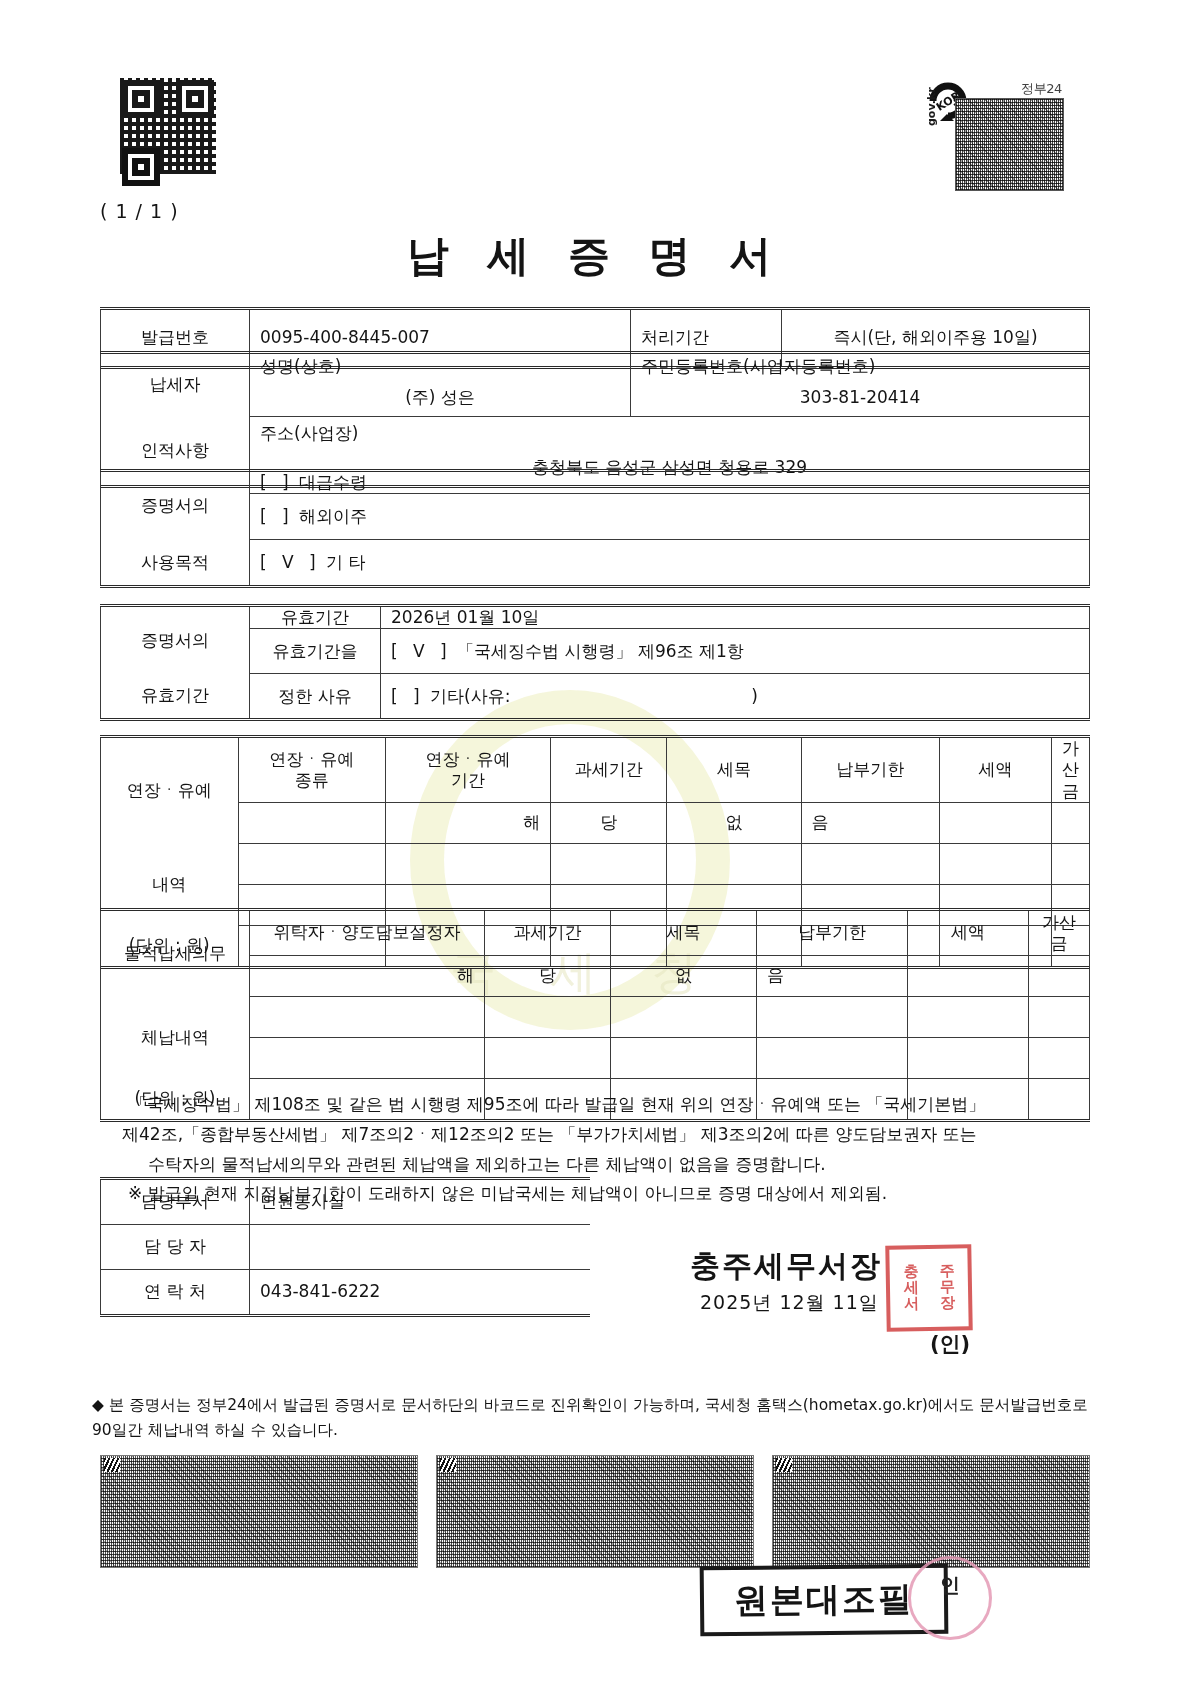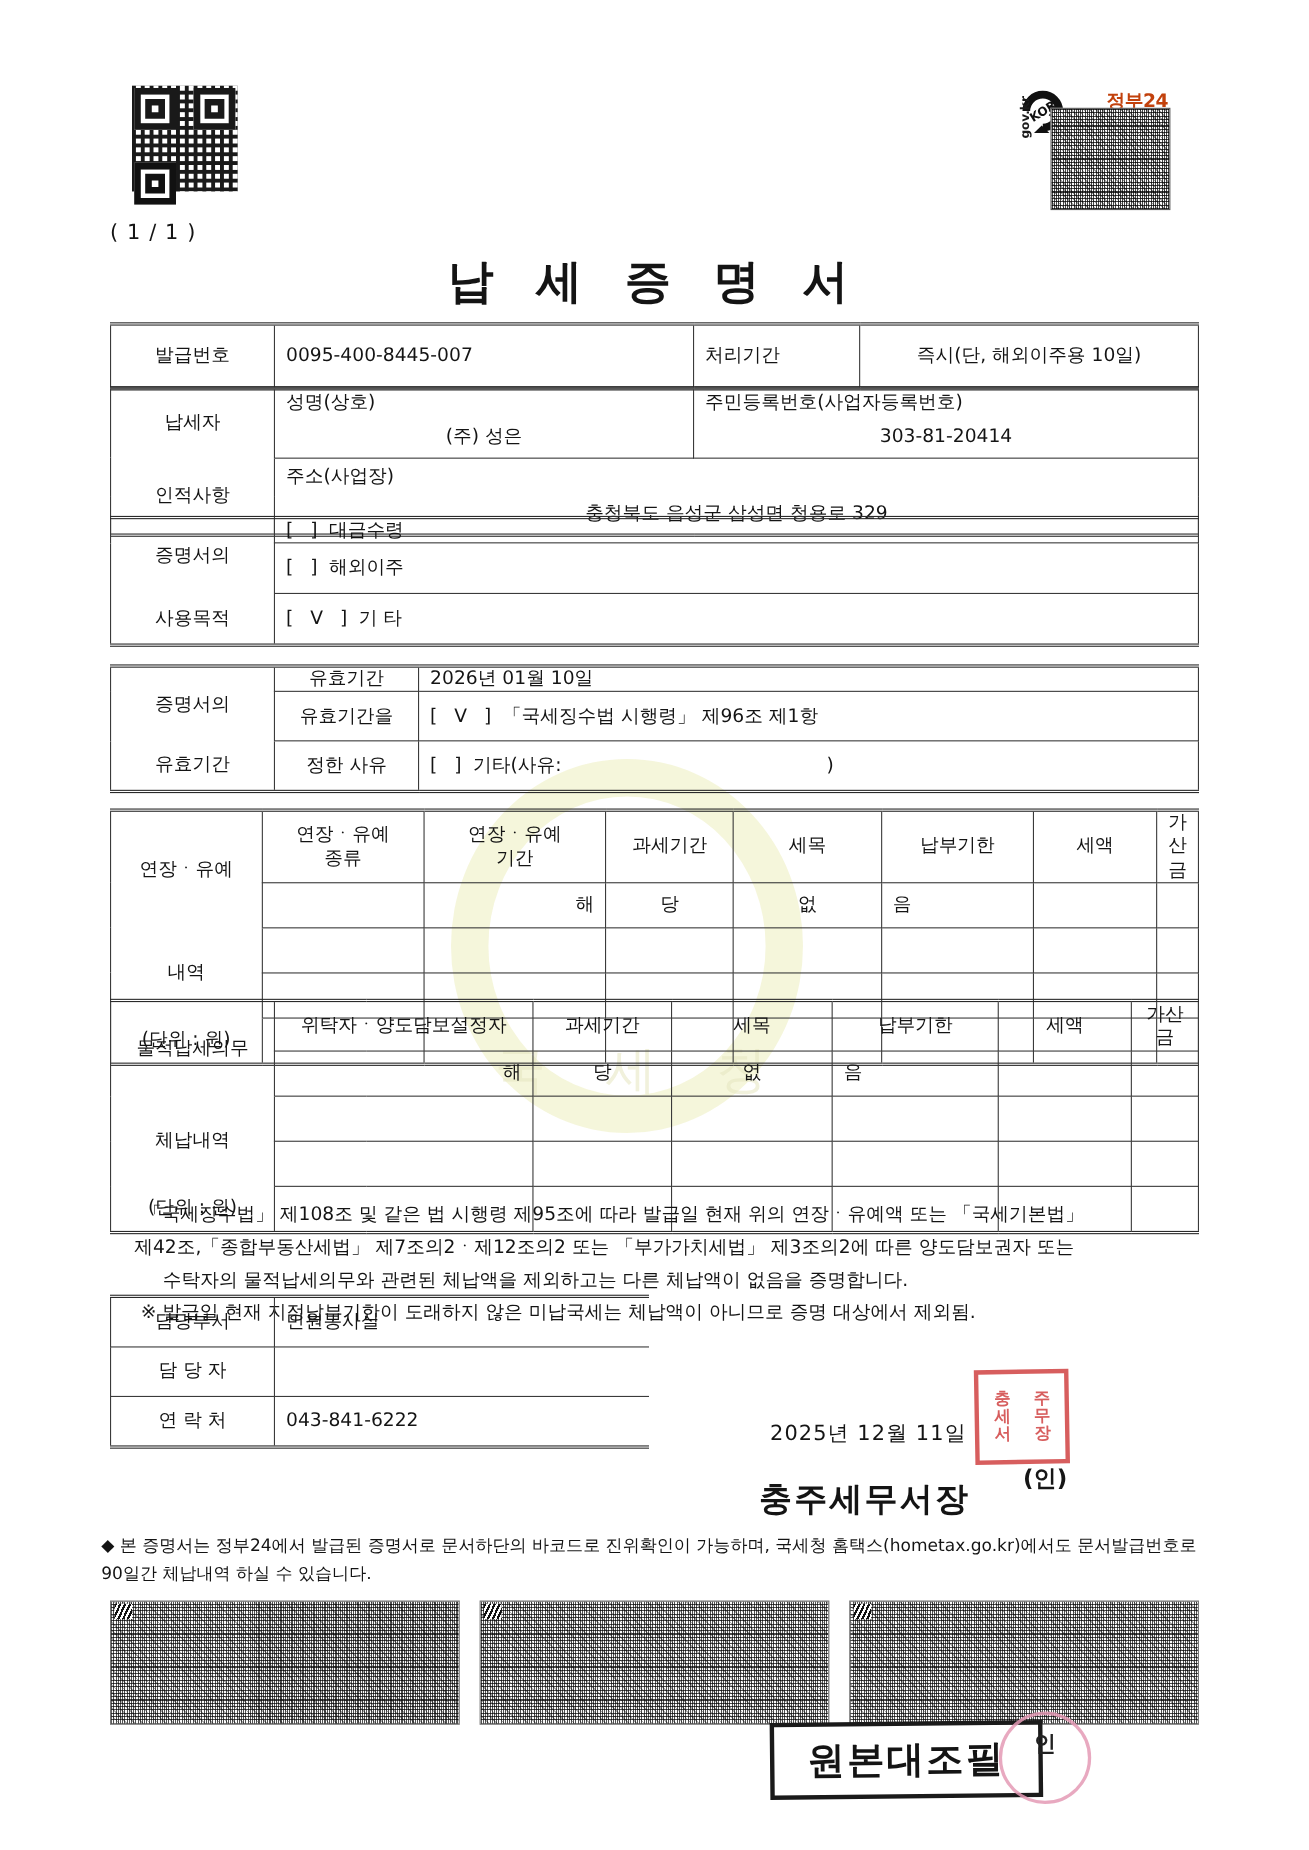--- a/index.html
+++ b/index.html
@@ -62,24 +62,23 @@
     height: 115px;
   }
   .gov-mark {
     position: absolute;
     left: 0; top: 6px;
     width: 42px; height: 42px;
   }
   .gov-label {
     position: absolute;
     right: 0; top: 6px;
-    font-size: 17px;
+    font-size: 13px;
     letter-spacing: -.4px;
-    color: #c2410c;
-    font-weight: bold;
+    color: #404040;
   }
   .gov-side {
     position: absolute;
     left: -2px; top: 52px;
     font-size: 11px;
     font-weight: bold;
     color: #1a1a1a;
     transform: rotate(-90deg);
     transform-origin: left top;
     white-space: nowrap;
@@ -135,21 +134,21 @@
   .botline {
     border-bottom: 3px double #2a2a2a !important;
   }
   .noside-r { border-right: none !important; }
   .c { text-align: center; }
   .r { text-align: right; }
   .l { text-align: left; }
   .lbl { text-align: center; }
 
   
-  #t-issue   { top: 293px; }
+  #t-issue   { top: 307px; }
   #t-person  { top: 351px; }
   #t-purpose { top: 469px; }
   #t-valid   { top: 604px; }
   #t-ext     { top: 735px; }
   #t-phys    { top: 908px; }
   #t-dept    { top: 1177px; width: 490px; }
   .sp { letter-spacing: 5px; }
 
   
   .statement {
@@ -171,21 +170,21 @@
   .sign-date {
     position: absolute;
     left: 700px;
     top: 1290px;
     font-size: 19px;
     letter-spacing: 1px;
   }
   .sign-office {
     position: absolute;
     left: 690px;
-    top: 1343px;
+    top: 1246px;
     font-size: 30px;
     font-weight: bold;
     letter-spacing: 2px;
     font-family: "DejaVu Serif", "Liberation Serif", serif;
   }
   .seal-red {
     position: absolute;
     left: 886px;
     top: 1245px;
     width: 86px;

